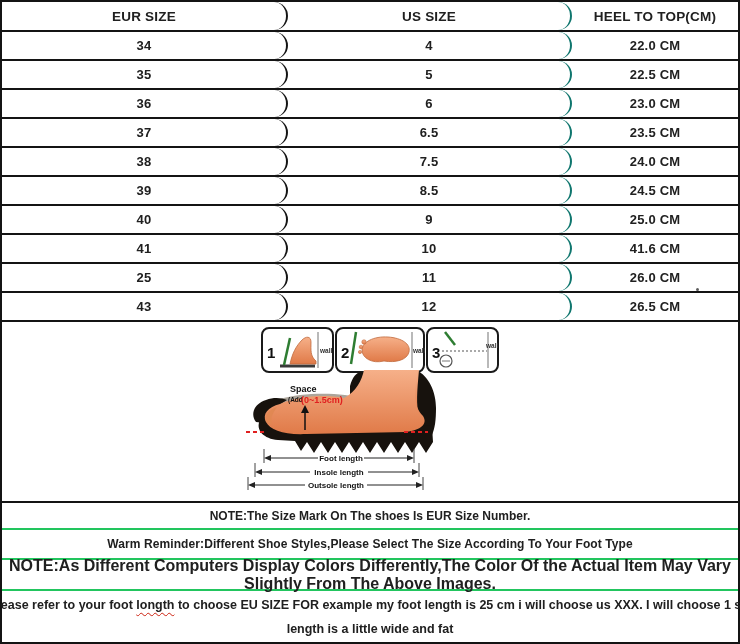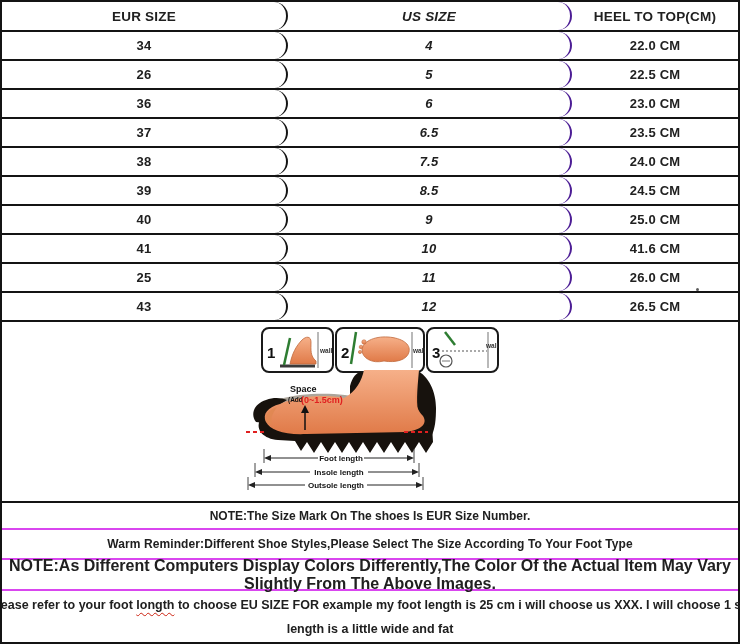--- a/index.html
+++ b/index.html
@@ -8,27 +8,27 @@
     border:2px solid #141414;background:#fff;
     display:flex;flex-direction:column;position:relative;
     font-family:"Liberation Sans",sans-serif;font-weight:bold;color:#202020;
   }
   .trow{display:flex;border-bottom:2px solid #141414;box-sizing:border-box;flex:0 0 auto;}
   .hrow{height:30px;}
   .drow{height:29px;}
   .cell{display:flex;align-items:center;justify-content:center;box-sizing:border-box;
         font-size:13px;letter-spacing:0.2px;border-radius:14px;}
   .c1{width:286px;border-right:2px solid #141414;}
-  .c2{width:284px;border-right:2px solid #4c1d95;font-style:italic;}
+  .c2{width:284px;border-right:2px solid #0f766e;}
   .c3{flex:1;}
   .hcell{font-size:13.5px;}
   .img-cell{height:179px;border-bottom:2px solid #141414;flex:0 0 auto;
             display:flex;align-items:center;justify-content:center;overflow:hidden;}
   .note{display:flex;align-items:center;justify-content:center;text-align:center;
-        border-bottom:2px solid #d946ef;box-sizing:border-box;flex:0 0 auto;padding:0 3px;}
+        border-bottom:2px solid #22c55e;box-sizing:border-box;flex:0 0 auto;padding:0 3px;}
   .note1{height:27px;font-size:12px;}
   .warm{height:30px;font-size:12px;letter-spacing:0.1px;}
   .note2{height:31px;font-size:16px;}
   .attention{flex:1 1 auto;border-bottom:none;display:flex;flex-direction:column;
              align-items:center;justify-content:center;gap:10px;font-size:12.5px;padding:0 6px;}
   .att-line{white-space:nowrap;}
   .misspell{text-decoration:underline wavy #cc2211;text-decoration-thickness:1px;text-underline-offset:3px;}
   .stray-dot{position:absolute;left:694px;top:286px;width:3px;height:3px;border-radius:50%;
              background:#333;opacity:.8;}
   svg text{font-family:"Liberation Sans",sans-serif;font-weight:bold;}
@@ -43,21 +43,21 @@
     <div class="cell c2 hcell">US SIZE</div>
     <div class="cell c3 hcell">HEEL TO TOP(CM)</div>
   </div>
 
   <div class="trow drow">
     <div class="cell c1">34</div>
     <div class="cell c2">4</div>
     <div class="cell c3">22.0 CM</div>
   </div>
   <div class="trow drow">
-    <div class="cell c1">26</div>
+    <div class="cell c1">35</div>
     <div class="cell c2">5</div>
     <div class="cell c3">22.5 CM</div>
   </div>
   <div class="trow drow">
     <div class="cell c1">36</div>
     <div class="cell c2">6</div>
     <div class="cell c3">23.0 CM</div>
   </div>
   <div class="trow drow">
     <div class="cell c1">37</div>

